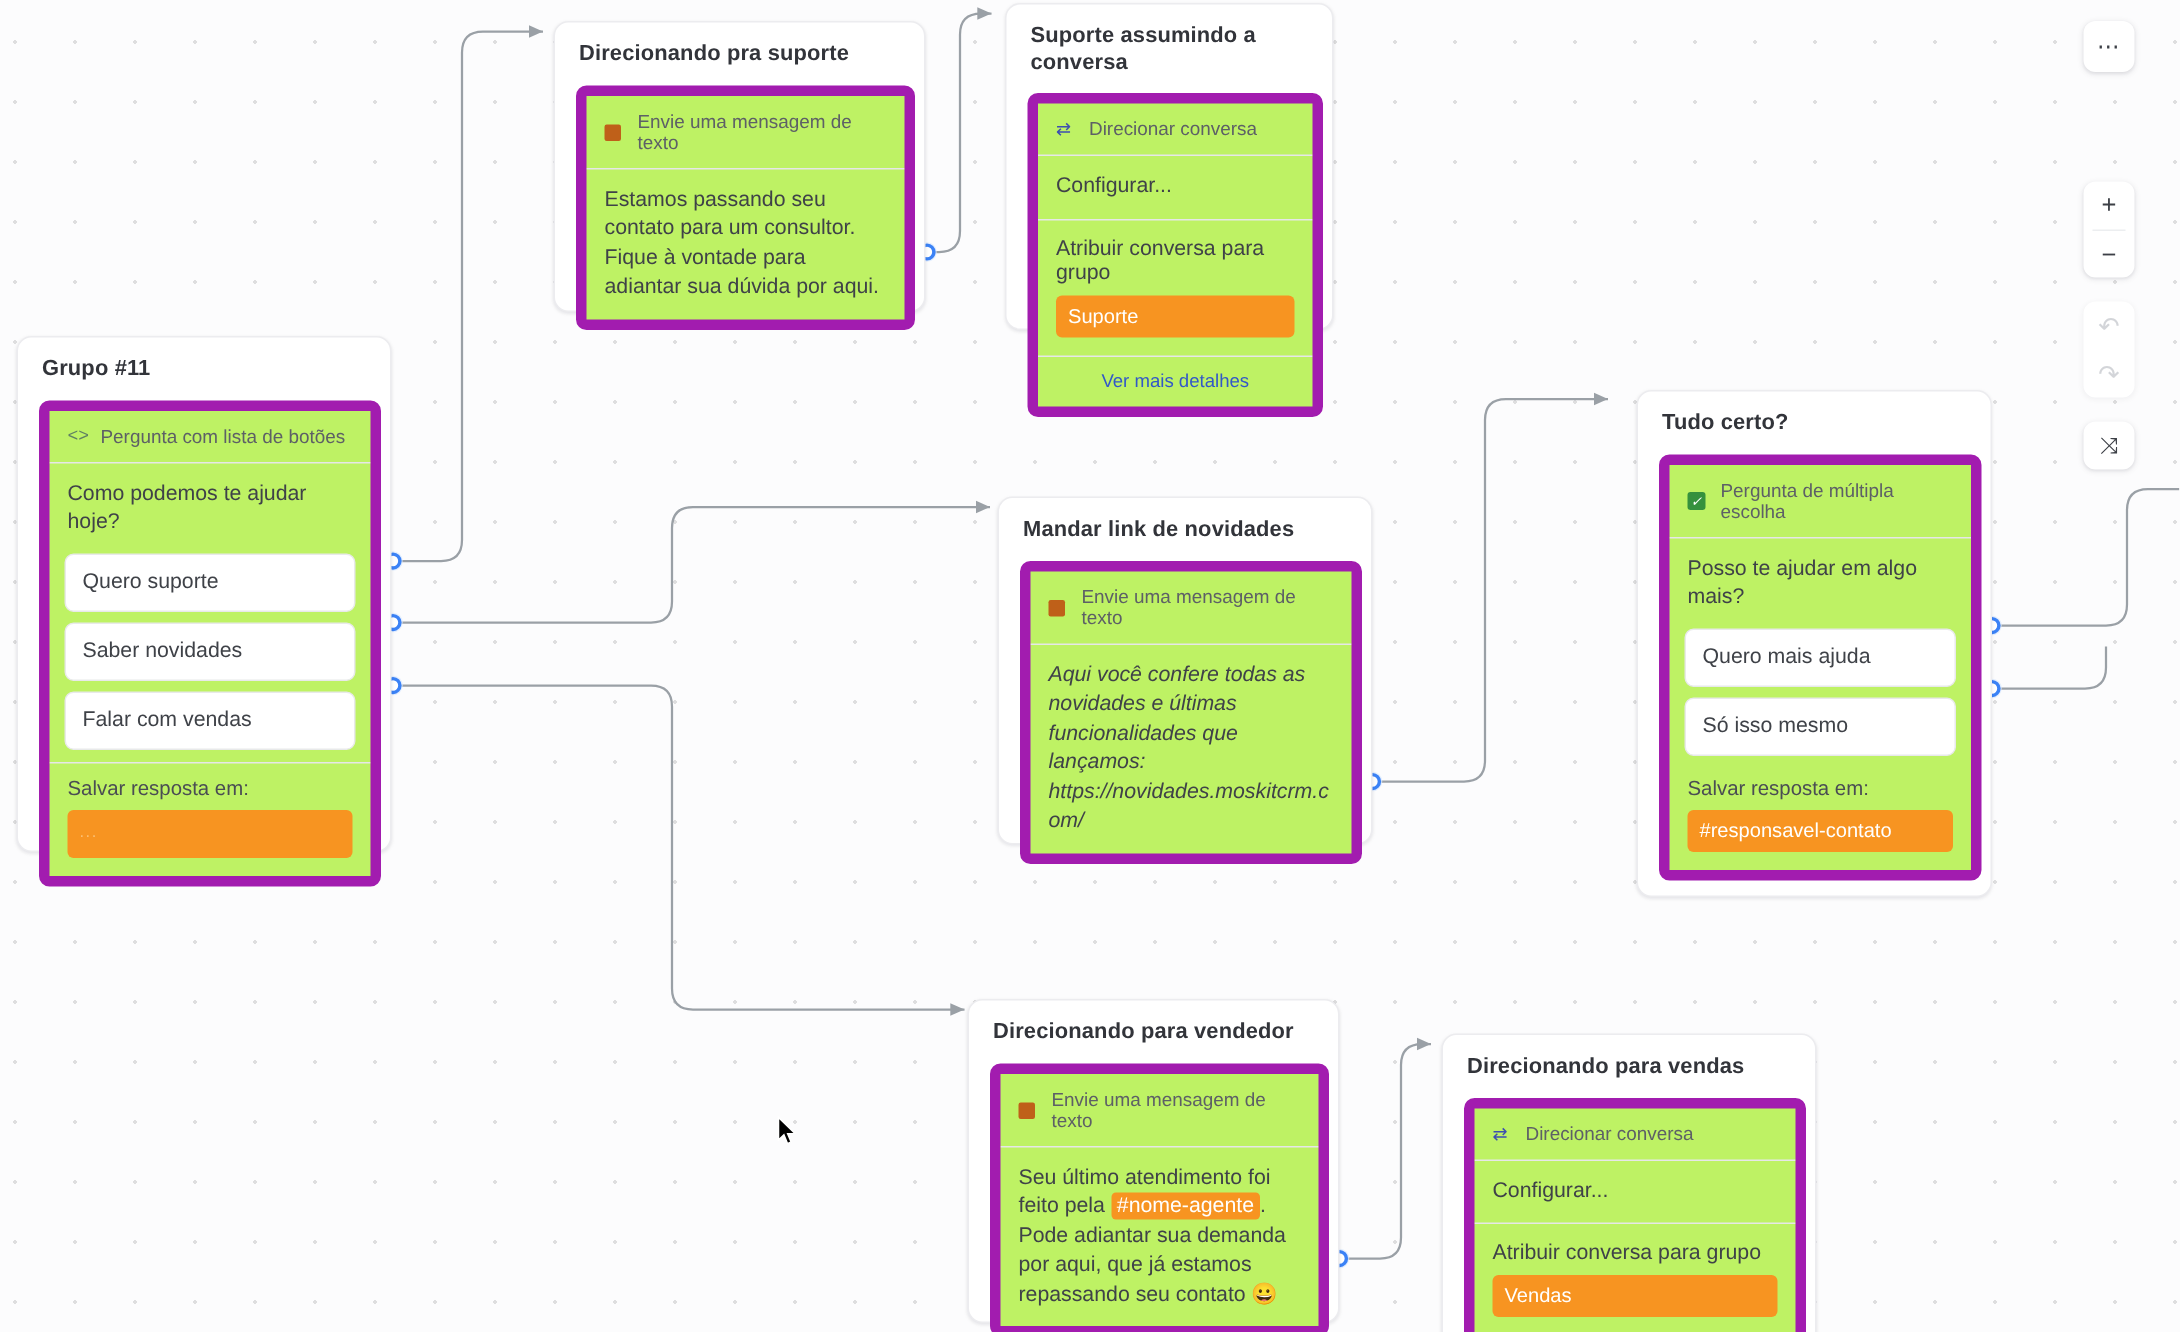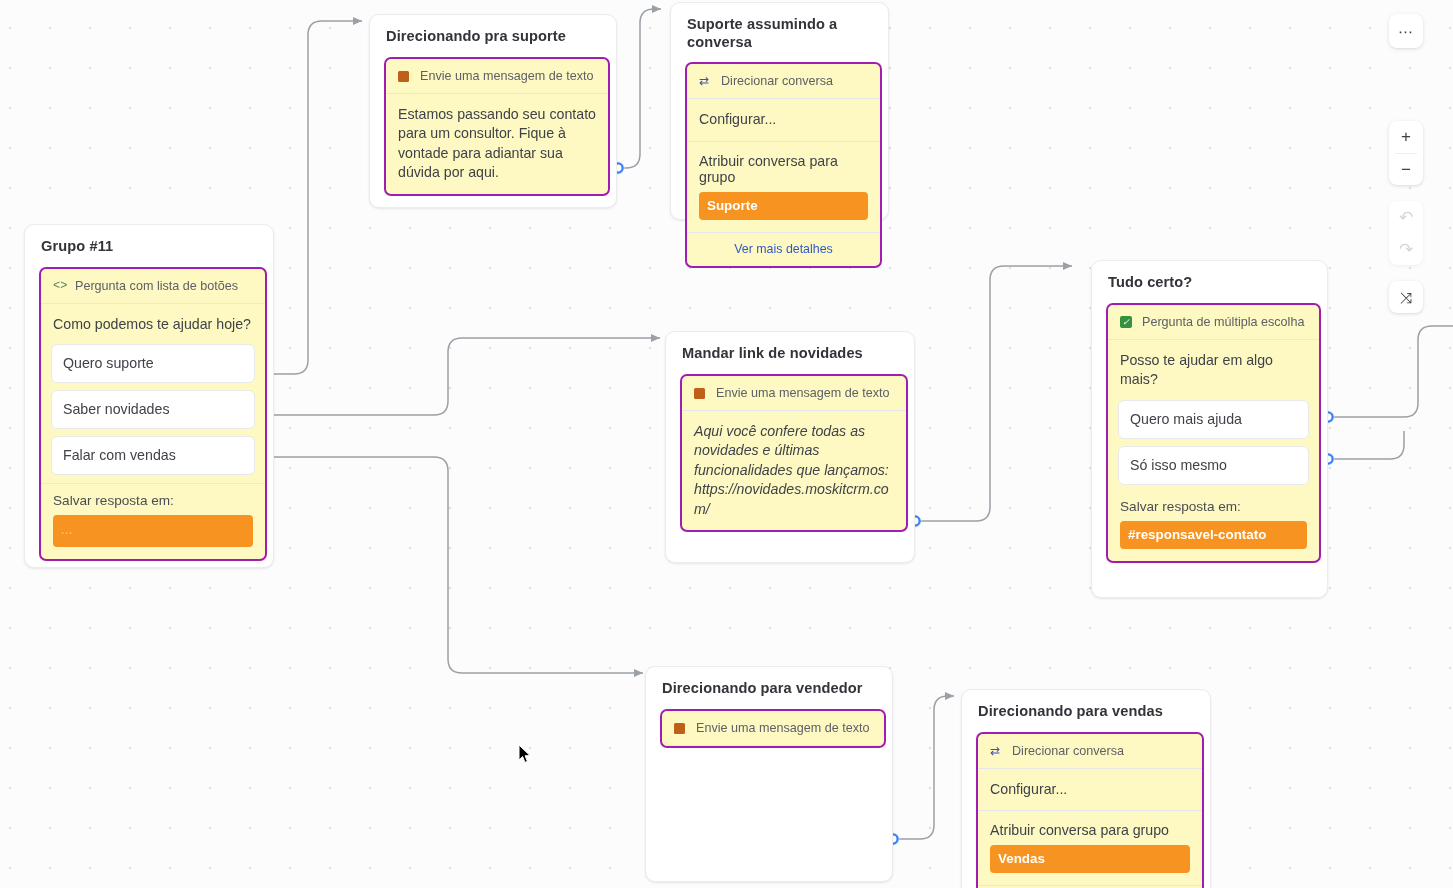--- a/index.html
+++ b/index.html
@@ -32,22 +32,22 @@
   .group-title {
     font-size: 14.6px;
     font-weight: bold;
     color: #32343a;
     letter-spacing: .1px;
     padding: 13px 16px 0 16px;
     line-height: 1.2;
   }
   .block {
     margin: 11px 6px 14px 14px;
-    background: #fef9c3;
-    border: 2px solid #a21caf;
+    background: #bef264;
+    border: 7px solid #a21caf;
     border-radius: 7px;
     overflow: hidden;
   }
   .block-head {
     display: flex; align-items: center; gap: 8px;
     padding: 10px 12px;
     font-size: 12.6px;
     color: #5d6066;
     border-bottom: 1px solid #e6e7e8;
   }
@@ -77,21 +77,20 @@
   .token-bar {
     margin: 7px 12px 12px 12px;
     background: #f79421;
     border-radius: 4px;
     padding: 6px 8px;
     font-size: 13.4px;
     color: #ffffff;
     line-height: 1.2;
     white-space: nowrap;
     overflow: hidden;
-    font-weight: bold;
   }
   .token-bar.dim { color: #fbbf72; letter-spacing: 1px; font-size: 11px; padding-top: 9px; padding-bottom: 9px;}
   .link-row {
     text-align: center;
     padding: 9px 12px 10px 12px;
     font-size: 12.4px;
     color: #3258c8;
     border-top: 1px solid #e6e7e8;
   }
   .divline { border-top: 1px solid #e6e7e8; }
@@ -198,21 +197,21 @@
         <span class="ic ic-route">⇄</span>
         <span>Direcionar conversa</span>
       </div>
       <div class="block-sec">Configurar...</div>
       <div style="padding:11px 12px 0 12px; font-size:14.2px; color:#3f4248;">Atribuir conversa para grupo</div>
       <div class="token-bar">Suporte</div>
       <div class="link-row">Ver mais detalhes</div>
     </div>
   </div>
 
-  <div class="group" style="left:24px; top:224px; width:250px; height:344px;">
+  <div class="group" style="left:11px; top:224px; width:250px; height:344px;">
     <div class="group-title">Grupo #11</div>
     <div class="block">
       <div class="block-head">
         <span class="ic ic-code">&lt;&gt;</span>
         <span>Pergunta com lista de botões</span>
       </div>
       <div style="padding:11px 12px 3px 12px; font-size:14.2px; color:#3f4248; line-height:1.4;">Como podemos te ajudar hoje?</div>
       <div class="choice">Quero suporte</div>
       <div class="choice">Saber novidades</div>
       <div class="choice">Falar com vendas</div>
@@ -254,20 +253,21 @@
 
   <div class="group" style="left:645px; top:666px; width:248px; height:216px;">
     <div class="group-title">Direcionando para vendedor</div>
     <div class="block">
       <div class="block-head">
         <span class="ic">
             <i class="ic-flag" style="display:block;margin-top:2px"></i>
           </span>
         <span>Envie uma mensagem de texto</span>
       </div>
+      <div class="block-sec last"><span>Seu último atendimento foi feito pela </span><span class="hl">#nome-agente</span><span>. Pode adiantar sua demanda por aqui, que já estamos repassando seu contato 😀</span></div>
     </div>
   </div>
 
   <div class="group" style="left:961px; top:689px; width:250px; height:218px;">
     <div class="group-title">Direcionando para vendas</div>
     <div class="block">
       <div class="block-head">
         <span class="ic ic-route">⇄</span>
         <span>Direcionar conversa</span>
       </div>

